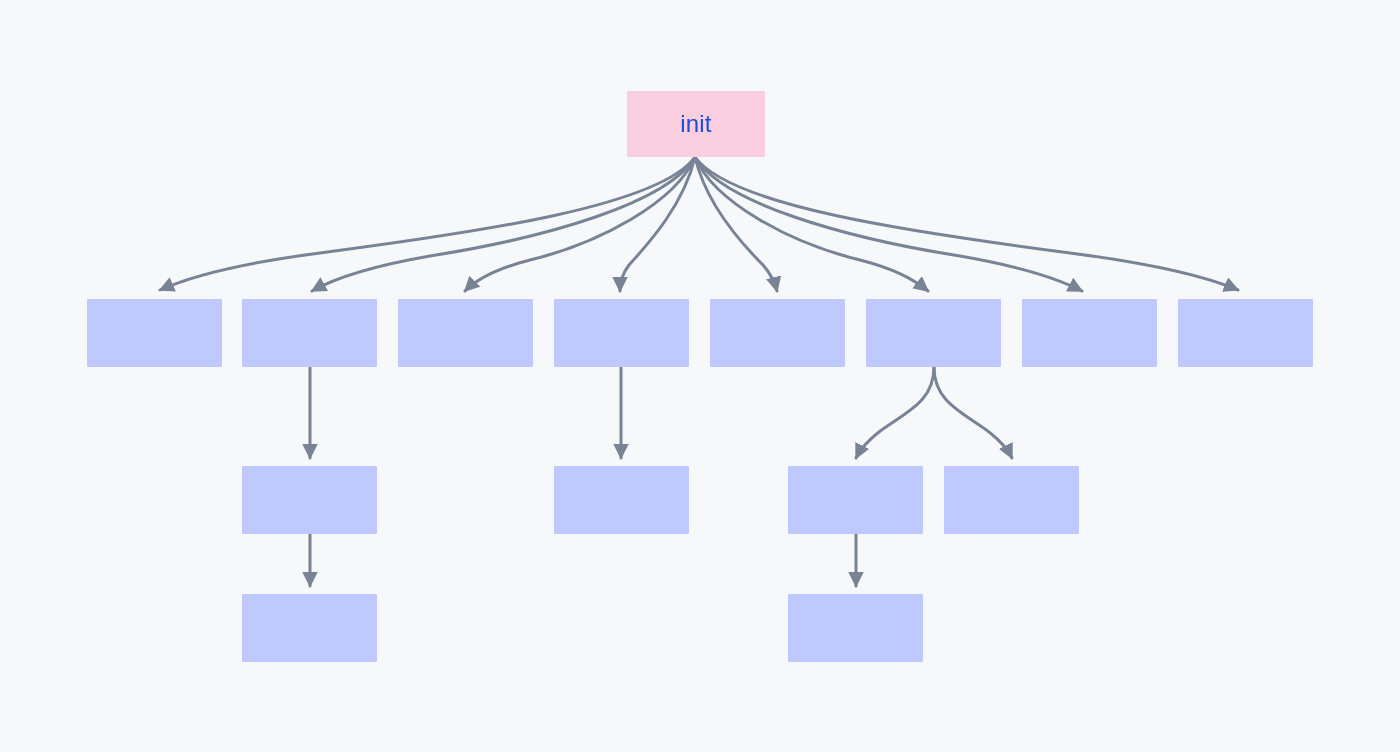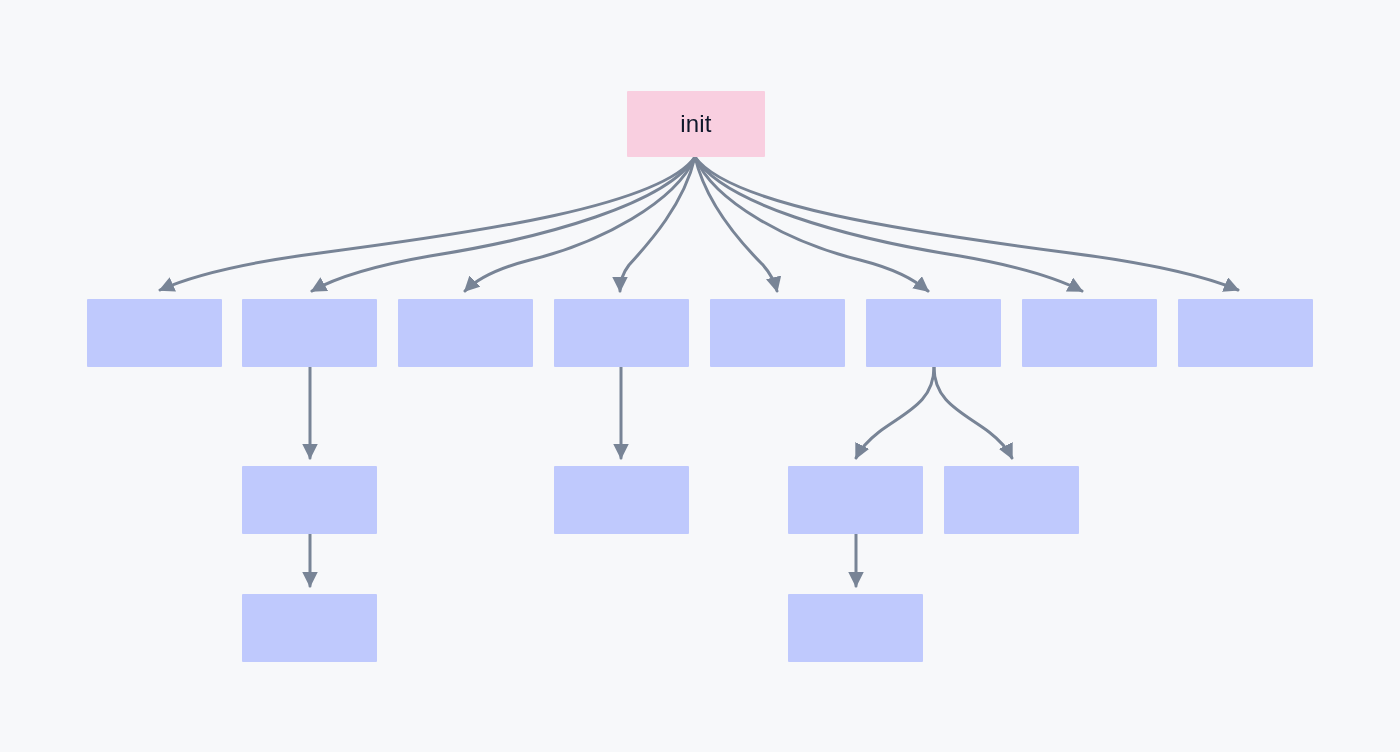--- a/index.html
+++ b/index.html
@@ -30,21 +30,21 @@
   .node {
     position: absolute;
     box-sizing: border-box;
     display: flex;
     align-items: center;
     justify-content: center;
     border-radius: 1px;
   }
   .node-root {
     background: #f9cfe0;
-    color: #0f172a;
+    color: #1d4ed8;
     font-size: 24px;
     letter-spacing: 0.2px;
   }
   .node-plain {
     background: #bfc9fd;
   }
   .node-label {
     line-height: 1;
     user-select: none;
   }

